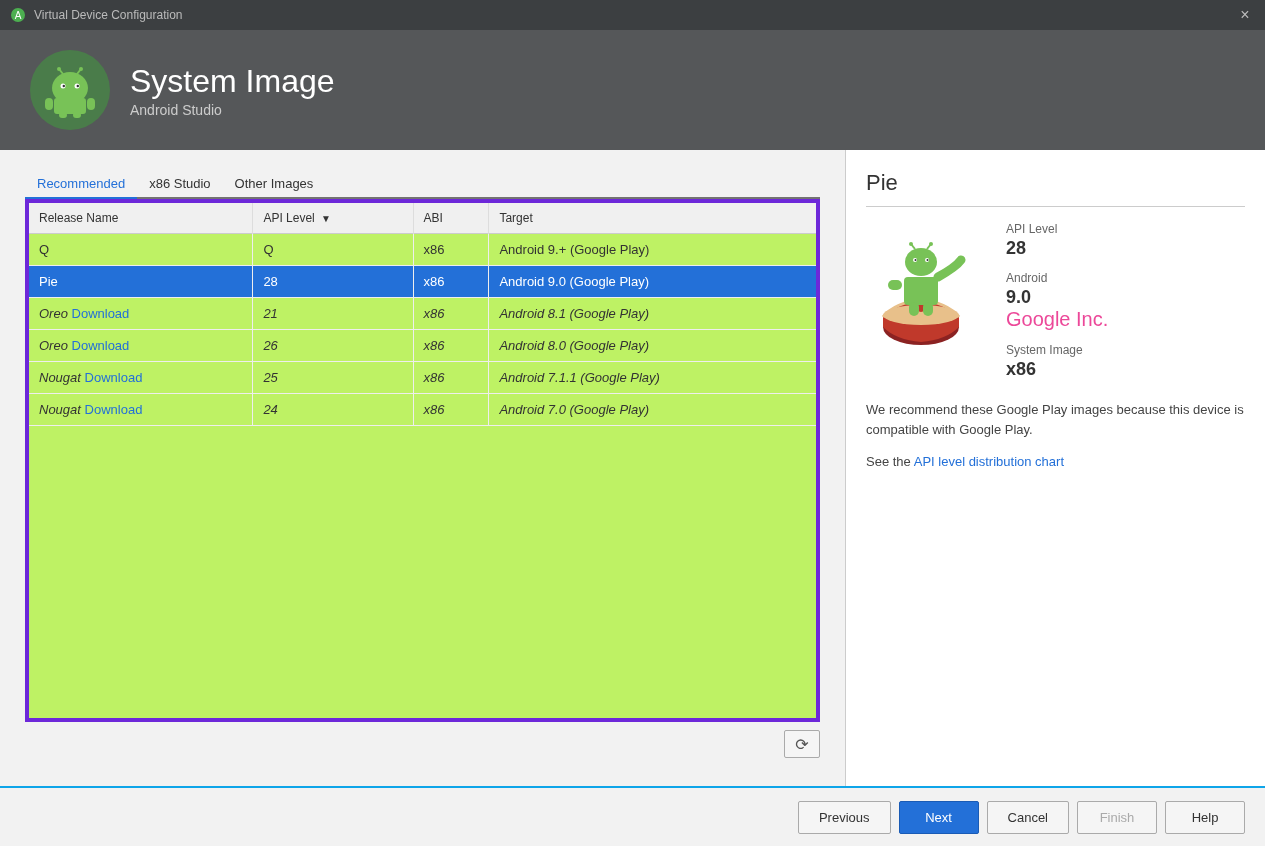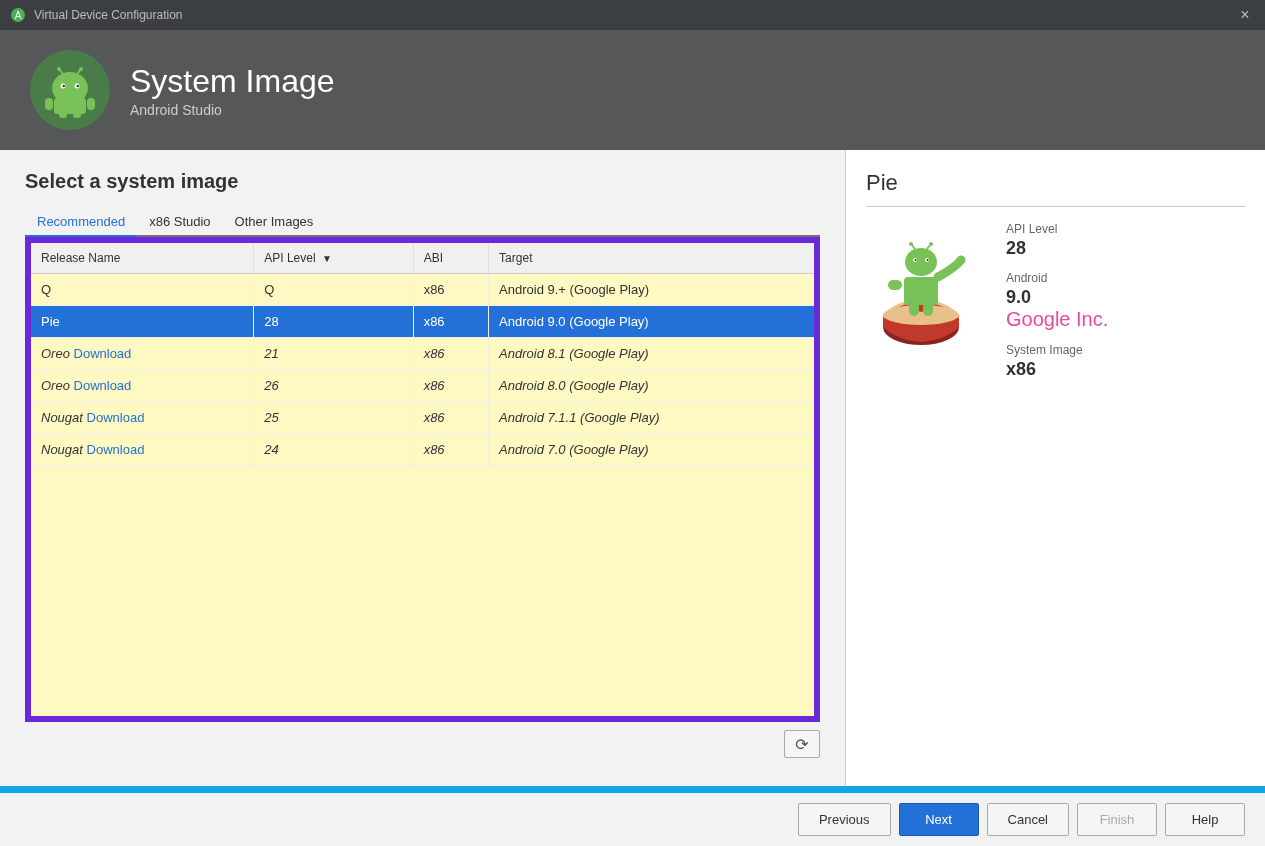--- a/index.html
+++ b/index.html
@@ -117,22 +117,22 @@
       border-bottom: 2px solid transparent;
       margin-bottom: -2px;
     }
     .tab.active {
       border-bottom: 2px solid #2370d8;
       color: #2370d8;
     }
 
     
     .table-container {
-      border: 6px solid #6d28d9;
-      background: #fef9c3;
+      border: 4px solid #6d28d9;
+      background: #bef264;
       flex: 1;
       overflow: hidden;
       margin-top: 0;
     }
     table {
       width: 100%;
       border-collapse: collapse;
     }
     thead tr {
       background: #f0f0f0;
@@ -258,21 +258,21 @@
     }
     .api-link {
       color: #2370d8;
       cursor: pointer;
       text-decoration: none;
     }
 
     
     .bottom-bar {
       background: #f2f2f2;
-      border-top: 7px solid #0ea5e9;
+      border-top: 2px solid #0ea5e9;
       height: 60px;
       display: flex;
       align-items: center;
       justify-content: flex-end;
       padding: 0 20px;
       gap: 8px;
     }
     .btn {
       padding: 8px 20px;
       border: 1px solid #aaaaaa;
@@ -340,21 +340,20 @@
   <div class="header-text">
     <h1>System Image</h1>
     <p>Android Studio</p>
   </div>
 </div>
 
 <div class="main">
   <div class="content-area">
 
     <div class="left-panel">
-      <div class="section-title">Select a system image</div>
 
       <div class="tabs">
         <div class="tab active">Recommended</div>
         <div class="tab">x86 Studio</div>
         <div class="tab">Other Images</div>
       </div>
 
       <div class="table-container">
         <table>
           <thead>
@@ -468,21 +467,25 @@
           <div class="info-label">Android</div>
           <div class="info-value">9.0</div>
 
           <div class="info-value-large">Google Inc.</div>
 
           <div class="info-label">System Image</div>
           <div class="info-value">x86</div>
         </div>
       </div>
 
-
+      <p class="recommendation-text">We recommend these Google Play images because this device is compatible with Google Play.</p>
+
+      <p class="api-link-text">
+        <span>See the </span><a href="#" class="api-link">API level distribution chart</a>
+      </p>
     </div>
   </div>
 
   <div class="bottom-bar">
     <button class="btn">Previous</button>
     <button class="btn primary">Next</button>
     <button class="btn">Cancel</button>
     <button class="btn" disabled="">Finish</button>
     <button class="btn">Help</button>
   </div>

